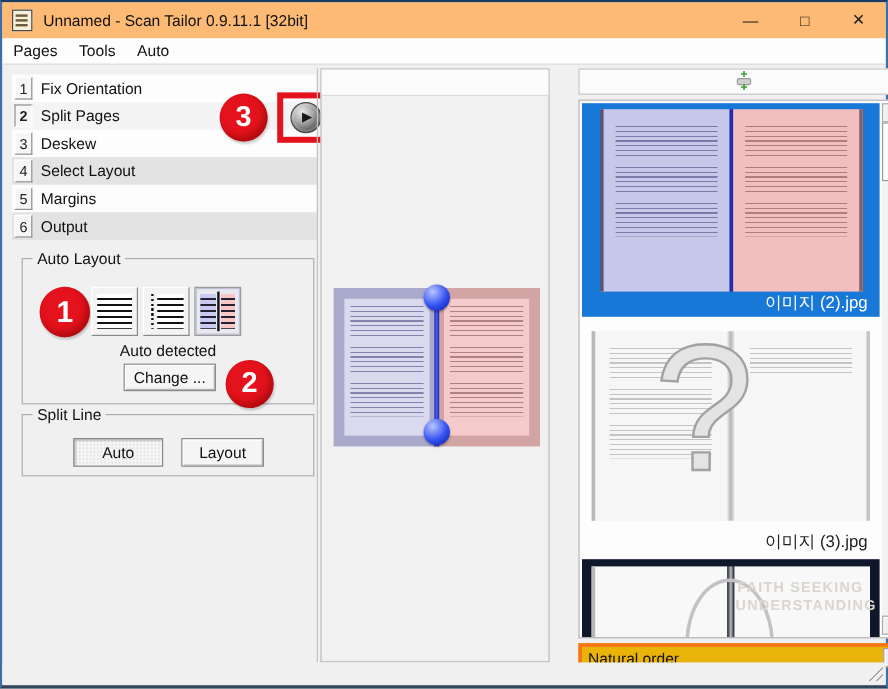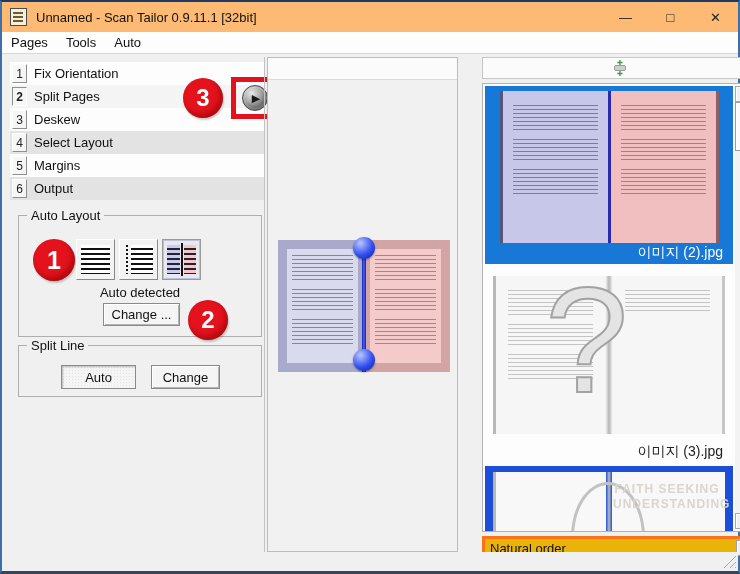--- a/index.html
+++ b/index.html
@@ -110,21 +110,21 @@
   .right-panel { position:absolute; left:456px; top:3px; width:276px;margin-left:24px; }
   .rp-strip { height:22px; background:#fbfbfb; border:1px solid #c6c6c6; display:flex; align-items:center; justify-content:center; }
   .collapse-icon { display:flex; flex-direction:column; align-items:center; line-height:5px; }
   .collapse-icon .plus { font-size:7px; color:#3f9e3f; }
   .collapse-icon .pill { width:12px; height:6px; background:#cfcfcf; border:1px solid #9a9a9a; border-radius:2px; margin:0; }
   .thumb-list { position:relative; margin-top:4px; height:449px; background:#fcfcfc;
     border:1px solid #b2b2b2; overflow:hidden; }
   .thumb { position:absolute; left:2px; width:248px; }
   .thumb-1 { top:2px; height:178px; background:#1878d8; }
   .thumb-2 { top:184px; height:195px; background:#fdfdfd; }
-  .thumb-3 { top:382px; height:65px; background:#1d4ed8; overflow:hidden; }
+  .thumb-3 { top:382px; height:65px; background:#0f172a; overflow:hidden; }
   .mini-book { position:absolute; display:flex; }
   .mb-1 { left:15px; top:5px; width:219px; height:152px; }
   .mb-1 .l { width:50%; background:#c7c7ea; border-left:3px solid #565678; padding:14px 10px; color:#3c3c74; }
   .mb-1 .m { width:3px; background:#2a2ab0; }
   .mb-1 .r { width:50%; background:#f1bfbf; border-right:3px solid #8a6060; padding:14px 10px; color:#7a4444; }
   .thumb-label-sel { position:absolute; right:10px; bottom:2px; color:#ffffff; font-size:14px; }
   .mb-2 { left:8px; top:8px; width:232px; height:158px; }
   .mb-2 .l, .mb-2 .r { width:50%; background:#f6f6f6; padding:14px 12px; color:#9a9a9a; }
   .mb-2 .l { border-left:3px solid #b8b8b8; }
   .mb-2 .r { border-right:3px solid #c6c6c6; }
@@ -237,21 +237,21 @@
         </div>
       </div>
       <div class="auto-detected">Auto detected</div>
       <div class="btn change-btn">Change ...</div>
       <div class="badge badge-2">2</div>
     </div>
 
     <div class="groupbox gb-split">
       <span class="legend">Split Line</span>
       <div class="btn auto-btn">Auto</div>
-      <div class="btn manual-btn">Change</div>
+      <div class="btn manual-btn">Layout</div>
     </div>
 
     <div class="center-panel">
       <div class="center-strip"></div>
       <div class="preview-book">
         <div class="pb-left">
           <div class="page pg-blue">
             <div class="tb tb-1"></div>
             <div class="tb tb-2"></div>
             <div class="tb tb-3"></div>

